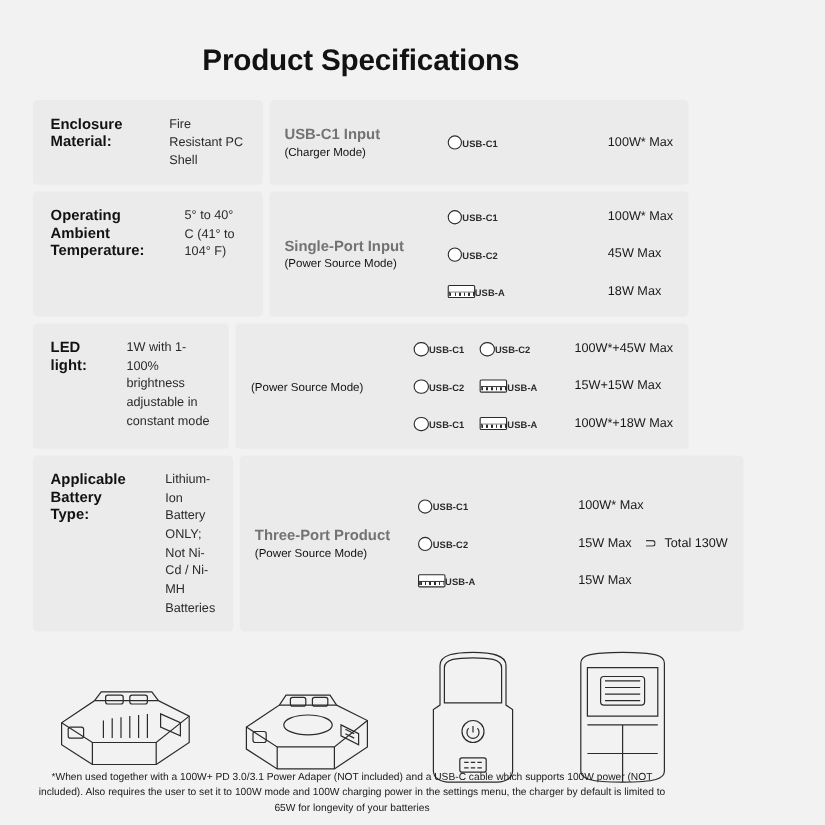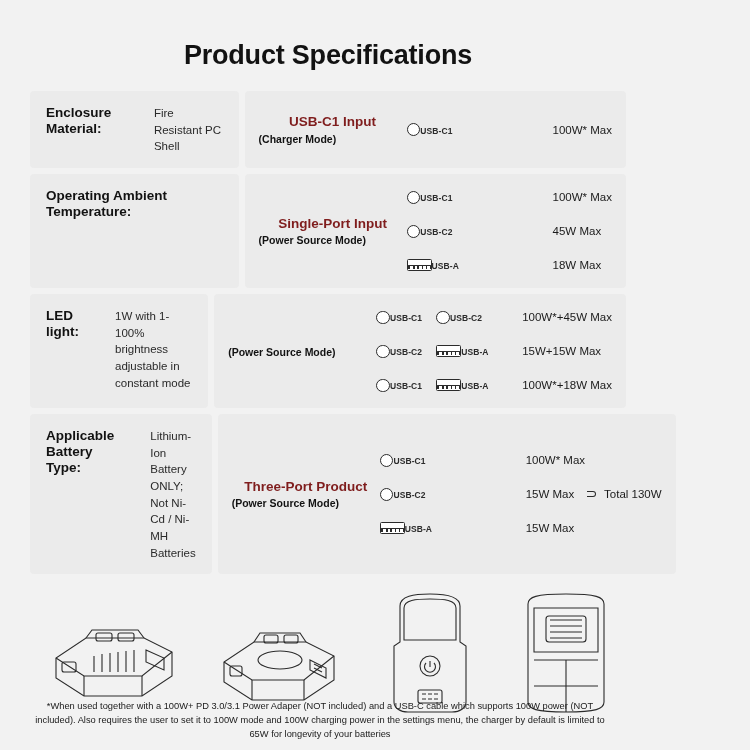--- a/index.html
+++ b/index.html
@@ -72,27 +72,26 @@
     align-items: center;
     padding: 10px 14px 10px 14px;
   }
   .right-label {
     width: 148px;
     flex-shrink: 0;
   }
   .right-label .rl-title {
     font-size: 13.5px;
     font-weight: bold;
-    color: #7f1d1d;
+    color: #737373;
     line-height: 1.2;
-    text-align: center;
   }
   .right-label .rl-sub {
     font-size: 10.5px;
-    font-weight: bold;
+    font-weight: normal;
     color: #121212;
     margin-top: 2px;
   }
   .port-lines {
     flex: 1;
     display: flex;
     flex-direction: column;
     gap: 8px;
   }
   .port-line {
@@ -232,20 +231,21 @@
             </div>
             <div class="port-value">100W* Max</div>
           </div>
         </div>
       </div>
     </div>
 
     <div class="spec-row">
       <div class="cell left-cell">
         <div class="left-title">Operating Ambient Temperature:</div>
+        <div class="left-desc">5° to 40° C (41° to 104° F)</div>
       </div>
       <div class="cell right-cell">
         <div class="right-label">
           <div class="rl-title">Single-Port Input</div>
           <div class="rl-sub">(Power Source Mode)</div>
         </div>
         <div class="port-lines">
           <div class="port-line">
             <div class="port-group single">
               <div class="port">

